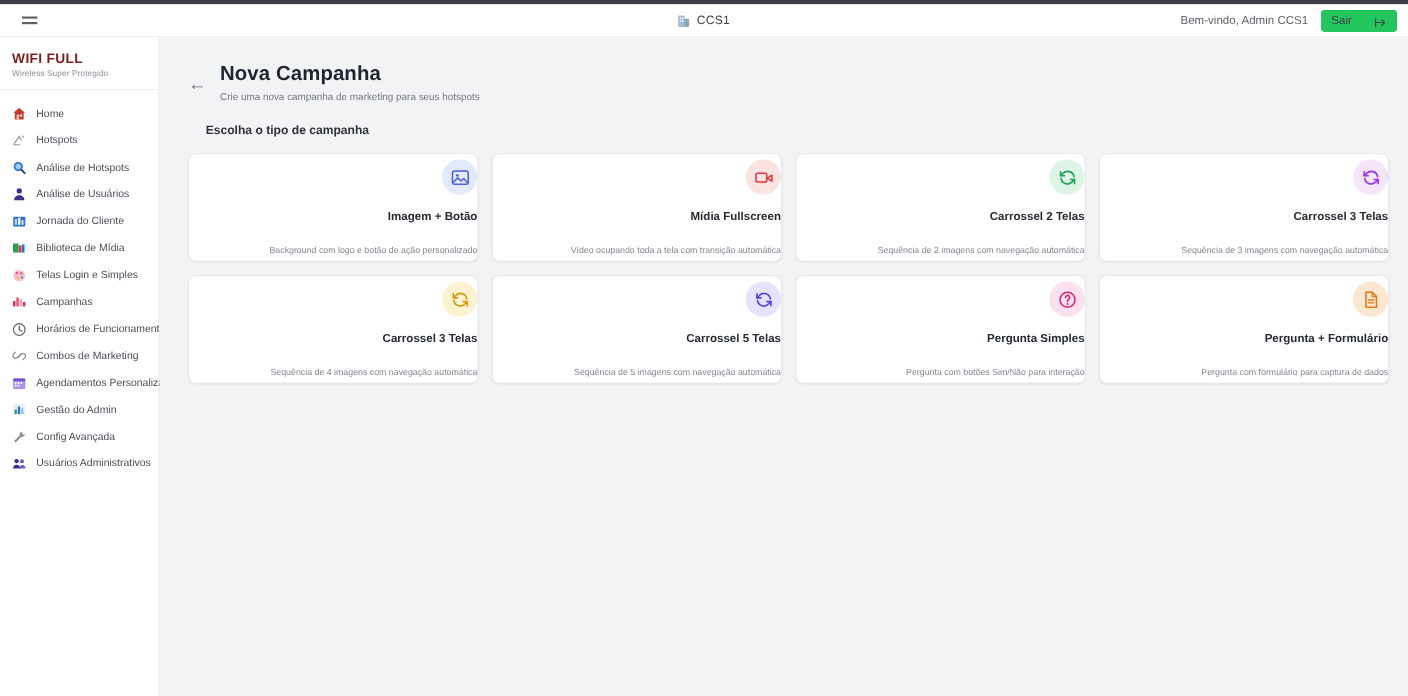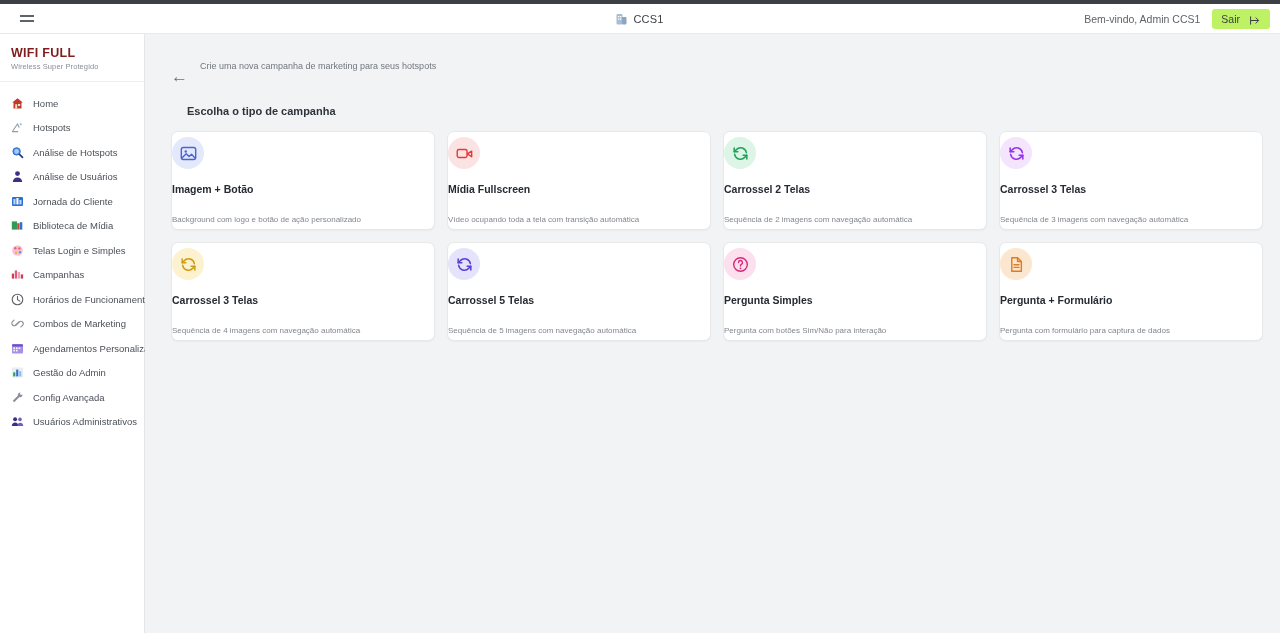--- a/index.html
+++ b/index.html
@@ -35,23 +35,23 @@
     width: 260px; display: flex; align-items: center; justify-content: center; gap: 6px;
   }
   .tenant-icon { font-size: 11px; line-height: 1; color:#7a8a9a; }
   .tenant-name { font-size: 11px; color: #3c4043; letter-spacing: .2px; }
 
   .topbar-right {
     position: absolute; right: 10px; display: flex; align-items: center; gap: 12px;
   }
   .welcome { font-size: 10.5px; color: #5f6368; white-space: nowrap; }
   .logout-btn {
-    font-size: 10.5px; color: #3c4043; background: #bef264;
+    font-size: 10.5px; color: #3c4043; background: #22c55e;
     border: none; border-radius: 3px; padding: 4px 9px;
-    display: flex; align-items: flex-end; gap: 10px; cursor: pointer;
+    display: flex; align-items: flex-end; gap: 21px; cursor: pointer;
     font-family: "Liberation Sans", sans-serif;
   }
 
   
   .sidebar {
     position: absolute; top: 34px; left: 0; width: 145px; height: 599px;
     background: #ffffff; border-right: 1px solid #e4e6e9;
   }
   .brand { padding: 12px 0 10px 11px; border-bottom: 1px solid #eceef0; }
   .brand-title {
@@ -89,21 +89,21 @@
     padding: 20px 0 0 42px;
   }
 
   .grid {
     display: grid; grid-template-columns: repeat(4, 264px);
     gap: 12px; padding: 14px 0 0 26px;
   }
   .card {
     height: 99px; background: #ffffff; border: 1px solid #e6e8ea;
     border-radius: 7px; cursor: pointer;
-    display: flex; flex-direction: column; align-items: flex-start;
+    display: flex; flex-direction: column; align-items: flex-end;
     justify-content: center; gap: 0px;
     box-shadow: 0 1px 1.5px rgba(16,24,40,.04);
   }
   .card-ico-wrap {
     width: 32px; height: 32px; border-radius: 50%;
     display: flex; align-items: center; justify-content: center;
     margin-bottom: 14px;
   }
   .card-title { font-size: 10.5px; font-weight: bold; color: #262b33; }
   .card-desc { font-size: 8px; color: #82878f; margin-top: 20px; }
@@ -302,20 +302,21 @@
           <span class="nav-label">Usuários Administrativos</span>
         </div>
       </div>
   </div>
 
   <div class="main">
 
     <div class="page-head">
       <div class="back-arrow">←</div>
       <div>
+        <div class="page-title">Nova Campanha</div>
         <div class="page-sub">Crie uma nova campanha de marketing para seus hotspots</div>
       </div>
     </div>
 
     <div class="section-label">Escolha o tipo de campanha</div>
 
     <div class="grid" id="card-grid">
         <div class="card">
           <div class="card-ico-wrap" style="background:#e3e9fb">
             <svg width="17" height="17" viewBox="0 0 18 18">

